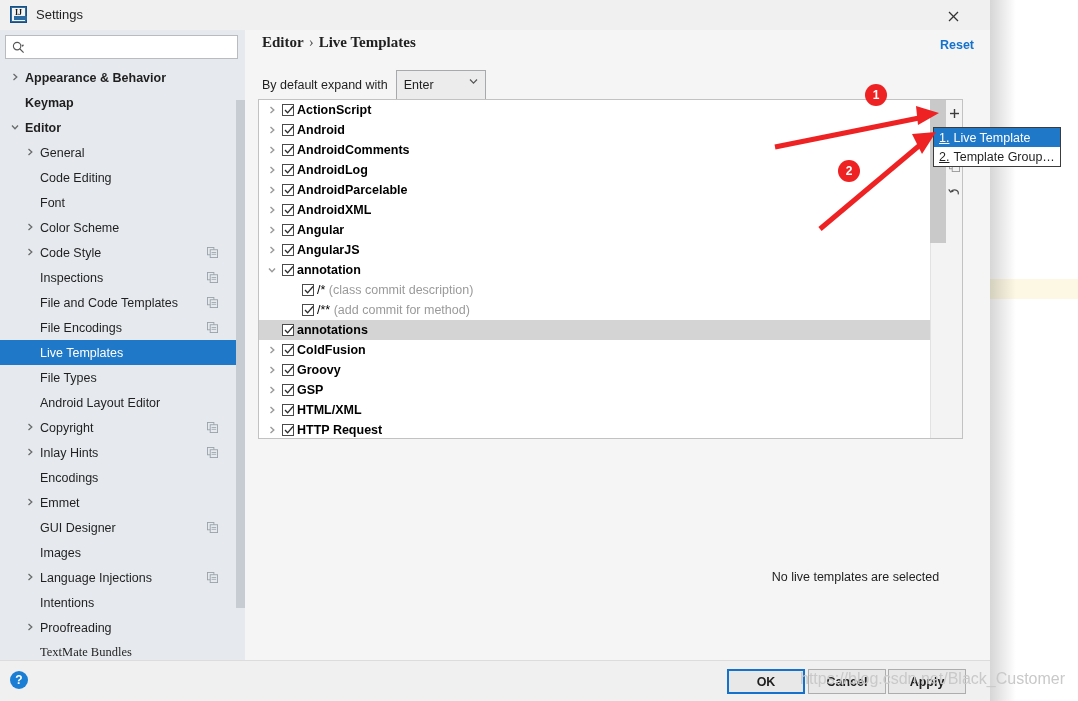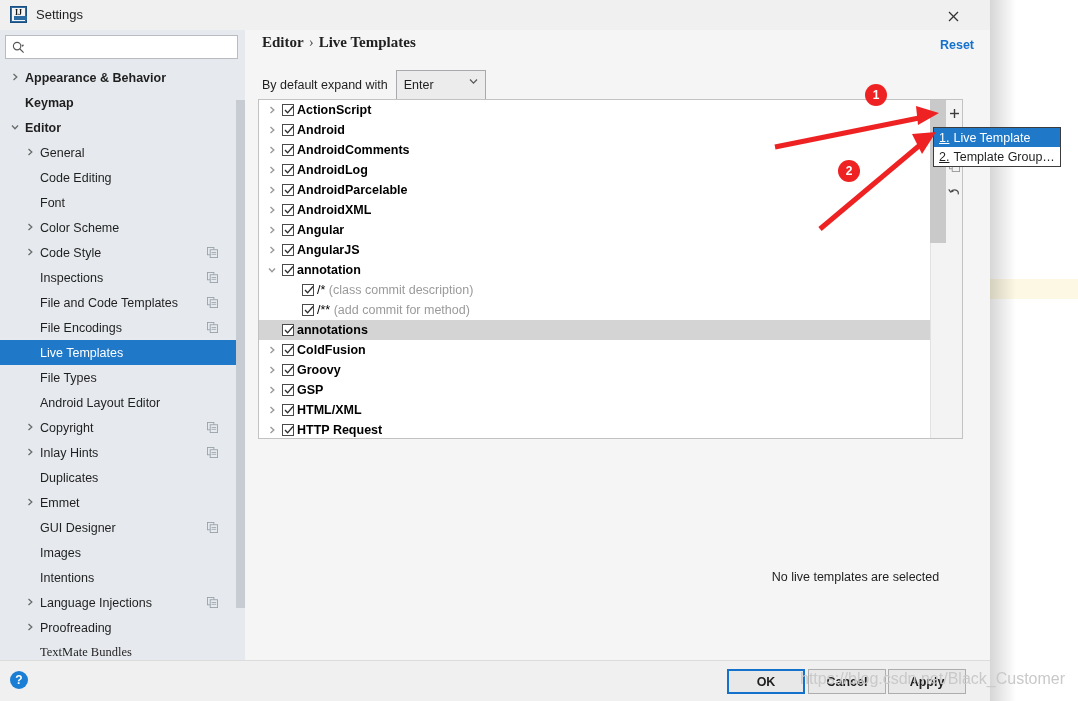--- a/index.html
+++ b/index.html
@@ -406,54 +406,54 @@
           </svg>
           <span class="lbl" style="left: 40px;">Inlay Hints</span>
           <svg class="copyicon" viewBox="0 0 12 12">
             <rect x="0.5" y="0.5" width="7" height="8" fill="none" stroke="#9aa3ab" stroke-width="1"></rect>
             <rect x="3.5" y="3" width="8" height="8.5" fill="#e6eaee" stroke="#9aa3ab" stroke-width="1"></rect>
             <line x1="5" y1="6" x2="10" y2="6" stroke="#9aa3ab" stroke-width="0.9"></line>
             <line x1="5" y1="8" x2="10" y2="8" stroke="#9aa3ab" stroke-width="0.9"></line>
           </svg>
         </div>
         <div class="nav-item lvl1">
-          <span class="lbl" style="left: 40px;">Duplicates</span>
+          <span class="lbl" style="left: 40px;">Encodings</span>
         </div>
         <div class="nav-item lvl1">
           <svg class="arrow" viewBox="0 0 8 8" style="left: 26px;">
             <polyline points="2.5,1 5.8,4 2.5,7" fill="none" stroke="#6a6a6a" stroke-width="1.3"></polyline>
           </svg>
           <span class="lbl" style="left: 40px;">Emmet</span>
         </div>
         <div class="nav-item lvl1">
           <span class="lbl" style="left: 40px;">GUI Designer</span>
           <svg class="copyicon" viewBox="0 0 12 12">
             <rect x="0.5" y="0.5" width="7" height="8" fill="none" stroke="#9aa3ab" stroke-width="1"></rect>
             <rect x="3.5" y="3" width="8" height="8.5" fill="#e6eaee" stroke="#9aa3ab" stroke-width="1"></rect>
             <line x1="5" y1="6" x2="10" y2="6" stroke="#9aa3ab" stroke-width="0.9"></line>
             <line x1="5" y1="8" x2="10" y2="8" stroke="#9aa3ab" stroke-width="0.9"></line>
           </svg>
         </div>
         <div class="nav-item lvl1">
           <span class="lbl" style="left: 40px;">Images</span>
         </div>
         <div class="nav-item lvl1">
-          <span class="lbl" style="left: 40px;">Intentions</span>
-        </div>
-        <div class="nav-item lvl1">
           <svg class="arrow" viewBox="0 0 8 8" style="left: 26px;">
             <polyline points="2.5,1 5.8,4 2.5,7" fill="none" stroke="#6a6a6a" stroke-width="1.3"></polyline>
           </svg>
           <span class="lbl" style="left: 40px;">Language Injections</span>
           <svg class="copyicon" viewBox="0 0 12 12">
             <rect x="0.5" y="0.5" width="7" height="8" fill="none" stroke="#9aa3ab" stroke-width="1"></rect>
             <rect x="3.5" y="3" width="8" height="8.5" fill="#e6eaee" stroke="#9aa3ab" stroke-width="1"></rect>
             <line x1="5" y1="6" x2="10" y2="6" stroke="#9aa3ab" stroke-width="0.9"></line>
             <line x1="5" y1="8" x2="10" y2="8" stroke="#9aa3ab" stroke-width="0.9"></line>
           </svg>
+        </div>
+        <div class="nav-item lvl1">
+          <span class="lbl" style="left: 40px;">Intentions</span>
         </div>
         <div class="nav-item lvl1">
           <svg class="arrow" viewBox="0 0 8 8" style="left: 26px;">
             <polyline points="2.5,1 5.8,4 2.5,7" fill="none" stroke="#6a6a6a" stroke-width="1.3"></polyline>
           </svg>
           <span class="lbl" style="left: 40px;">Proofreading</span>
         </div>
         <div class="nav-item lvl1">
           <span class="lbl" style="left: 40px; font-family: Liberation Serif, serif;">TextMate Bundles</span>
         </div>

